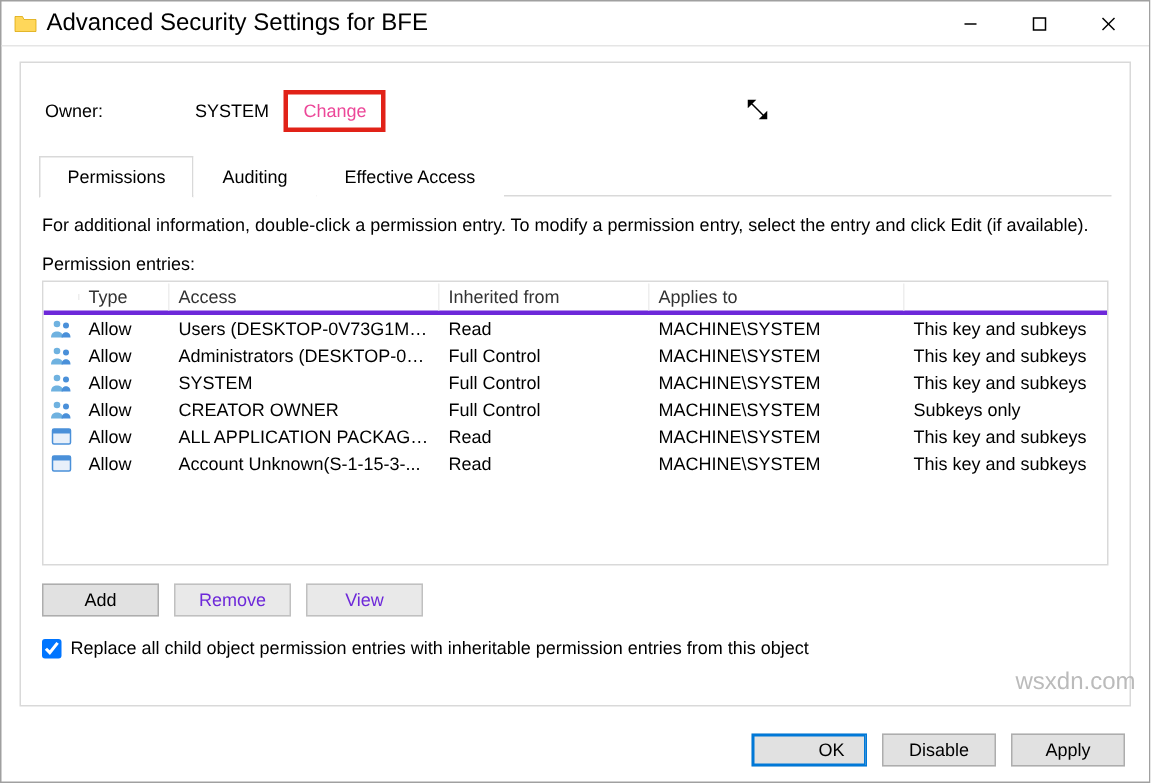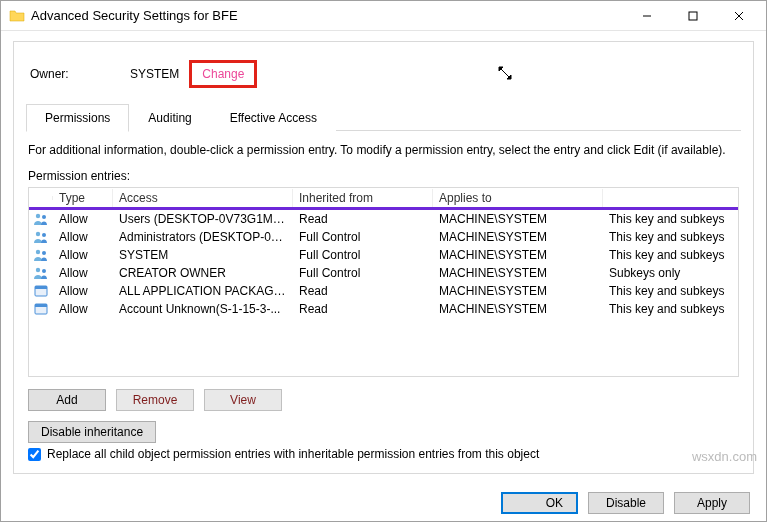--- a/index.html
+++ b/index.html
@@ -9,21 +9,21 @@
     font-size: 12px;
     background: #fff;
     color: #000;
     width: 767px;
     height: 522px;
     overflow: hidden;
   }
   .window { width: 767px; height: 522px; border: 1px solid #a0a0a0; background: #fff; display: flex; flex-direction: column; }
   .titlebar { height: 30px; display: flex; align-items: center; padding: 0 4px 0 8px; border-bottom: 1px solid #e5e5e5; }
   .titlebar .folder-icon { width: 16px; height: 16px; margin-right: 6px; display:inline-flex; align-items:center; justify-content:center; }
-  .titlebar .title { flex: 1; font-size: 13px; }
+  .titlebar .title { flex: 1; font-size: 16px; }
   .win-controls { display: flex; gap: 0; }
   .win-controls > div { width: 46px; height: 30px; display: flex; align-items: center; justify-content: center; cursor: default; }
 
   .content { flex: 1; padding: 10px 12px 8px 12px; display: flex; flex-direction: column; }
   .panel { border: 1px solid #d9d9d9; padding: 8px 12px 10px 12px; flex:1; display:flex; flex-direction:column; }
   .owner-row { display: flex; align-items: center; gap: 40px; padding: 10px 4px 14px 4px; }
   .owner-row .owner-label { width: 60px; }
   .owner-row .owner-value-wrap { display:flex; align-items:center; gap:8px; }
   .change-link { color: #ec4899; border: 3px solid #e12218; padding: 4px 10px; margin-left: 2px; cursor: pointer; }
   .arrow-icon { margin-left: 200px; }
@@ -38,31 +38,31 @@
   .table { border: 1px solid #d9d9d9; height: 190px; overflow: hidden; }
   .thead, .trow { display: grid; grid-template-columns: 24px 60px 180px 140px 170px 150px; align-items: center; }
   .thead { background: #fff; border-bottom: 3px solid #6d28d9; height: 22px; }
   .thead > div { padding: 2px 6px; border-right: 1px solid #eee; color: #333; white-space: nowrap; overflow:hidden; }
   .trow { height: 18px; }
   .trow > div { padding: 1px 6px; white-space: nowrap; overflow: hidden; text-overflow: ellipsis; }
   .trow .icon-cell { padding: 0 4px; display:flex; align-items:center; justify-content:center; }
 
   .btn-row { display: flex; gap: 10px; margin: 12px 0 10px 0; }
   .btn { min-width: 78px; height: 22px; border: 1px solid #adadad; background: #e1e1e1; display:flex; align-items:center; justify-content:center; padding: 0 14px; cursor:pointer; }
-  .btn.disabled { color: #7f1d1d; background: #e9e9e9; border-color: #c0c0c0; cursor: default; }
+  .btn.disabled { color: #6d28d9; background: #e9e9e9; border-color: #c0c0c0; cursor: default; }
   .btn.wide { min-width: auto; padding: 0 12px; }
 
   .check-row { display: flex; align-items: center; gap: 6px; margin: 4px 0 2px 0; }
   .check-row input { margin:0; }
 
   .footer { display: flex; justify-content: flex-end; gap: 10px; padding: 10px 16px 10px 0; border-top: none; }
   .footer .btn { min-width: 76px; }
   .footer .btn.default { border: 1px solid #0078d7; background: #e1e1e1; box-shadow: inset 0 0 0 1px #0078d7; padding-left: 44px; }
 
-  .watermark { position: absolute; right: 10px; bottom: 58px; color: #bbb; font-size: 13px; pointer-events:none; }
+  .watermark { position: absolute; right: 10px; bottom: 58px; color: #bbb; font-size: 16px; pointer-events:none; }
 </style>
 </head>
 <body>
 
 <div class="window">
   <div class="titlebar">
     <span class="folder-icon">
       <svg width="16" height="16" viewBox="0 0 16 16">
           <path fill="#ffd75a" stroke="#d9a400" stroke-width="0.5" d="M1 3h5l1 2h8v8H1z"></path>
         </svg>
@@ -217,25 +217,20 @@
               <span>Add</span>
             </div>
           <div class="btn disabled">
               <span>Remove</span>
             </div>
           <div class="btn disabled">
               <span>View</span>
             </div>
         </div>
 
-        <div>
-          <div class="btn wide" style="display:inline-flex">
-              <span>Disable inheritance</span>
-            </div>
-        </div>
 
         <div class="check-row">
           <input type="checkbox" checked="" style="">
           <span>Replace all child object permission entries with inheritable permission entries from this object</span>
         </div>
       </div>
     </div>
   </div>
 
   <div class="footer">

